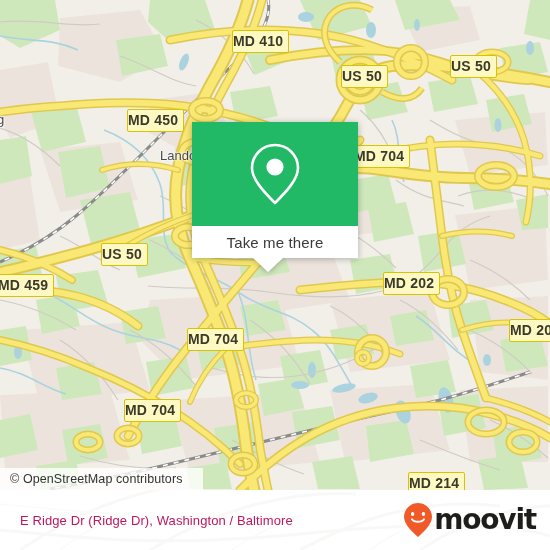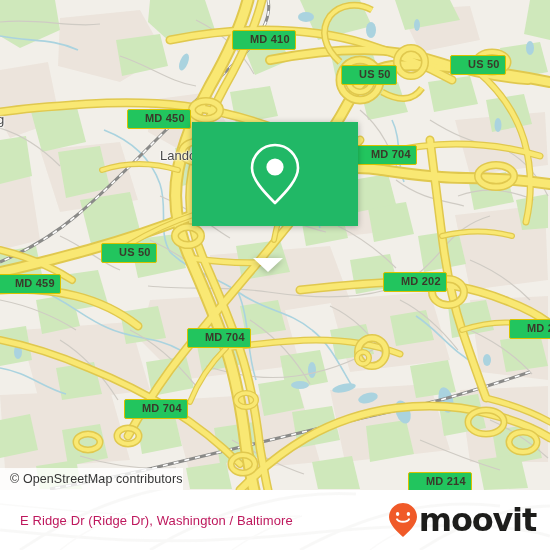--- a/index.html
+++ b/index.html
@@ -42,21 +42,21 @@
   }
   #map-canvas svg { display: block; }
 
   
   #attribution {
     position: absolute;
     left: 0;
     top: 468px;
     height: 22px;
     line-height: 22px;
-    padding: 0 0 0 10px;
+    padding: 0 20px 0 10px;
     background: rgba(255,255,255,0.80);
     font-size: 12.5px;
     color: #333;
     white-space: nowrap;
     letter-spacing: 0.1px;
   }
 
   
   #callout {
     position: absolute;
@@ -130,39 +130,39 @@
     letter-spacing: 0.1px;
     white-space: nowrap;
   }
   #brand {
     display: flex;
     align-items: center;
     gap: 1px;
   }
   #brand-mark { display: block; }
   #brand-word {
-    font-size: 32px;
+    font-size: 28px;
     font-weight: bold;
     color: #1d1d1b;
     letter-spacing: -1.2px;
     line-height: 1;
     font-family: "DejaVu Sans", sans-serif;
   }
 
   
   .shield {
     position: absolute;
-    background: #22c55e;
+    background: #fef9c3;
     border: 1.5px solid #d9c200;
     border-radius: 2px;
     color: #3a3a2a;
-    font-size: 11px;
+    font-size: 14px;
     font-weight: bold;
     line-height: 1;
-    padding: 3px 5px 4px 17px;
+    padding: 3px 5px 4px 0;
     white-space: nowrap;
     letter-spacing: 0.2px;
     z-index: 20;
     font-family: "Liberation Sans", sans-serif;
   }
   .place-label {
     position: absolute;
     font-size: 13px;
     color: #4a4a4a;
     white-space: nowrap;
@@ -495,20 +495,23 @@
     <div class="shield" style="left:124px; top:399px;">MD 704</div>
     <div class="shield" style="left:408px; top:472px;">MD 214</div>
 
     <div id="callout">
       <div id="callout-top">
         <svg id="pin-glyph" width="56" height="66" viewBox="0 0 56 66">
           <path d="M28 4 C15.3 4 5 14.3 5 27 C5 38 16 50 28 62 C40 50 51 38 51 27 C51 14.3 40.7 4 28 4 Z" fill="none" stroke="#ffffff" stroke-width="2.6" stroke-linejoin="round"></path>
           <circle cx="28" cy="26" r="8.6" fill="#ffffff"></circle>
         </svg>
       </div>
+      <div id="callout-bottom">
+        <span id="callout-label">Take me there</span>
+      </div>
       <div id="callout-tail"></div>
     </div>
 
     <div id="attribution">© OpenStreetMap contributors</div>
   </div>
 
   <div id="footer">
     <div id="footer-wash">
       <svg width="550" height="60" viewBox="0 0 550 60" xmlns="http://www.w3.org/2000/svg">
         <g stroke="#bdbab4" fill="none" stroke-width="3">

